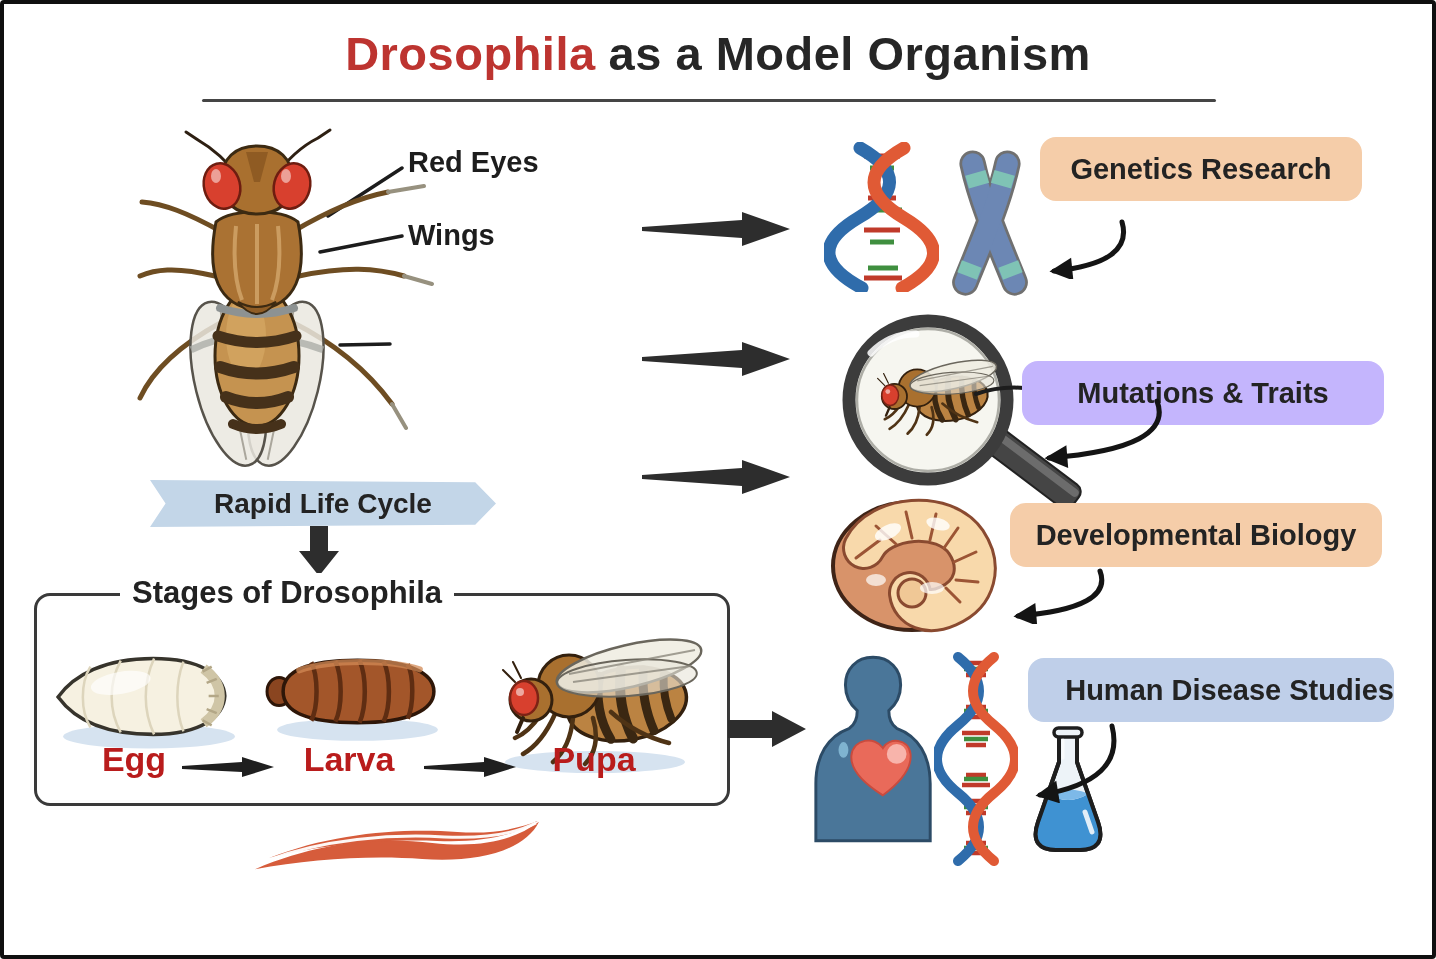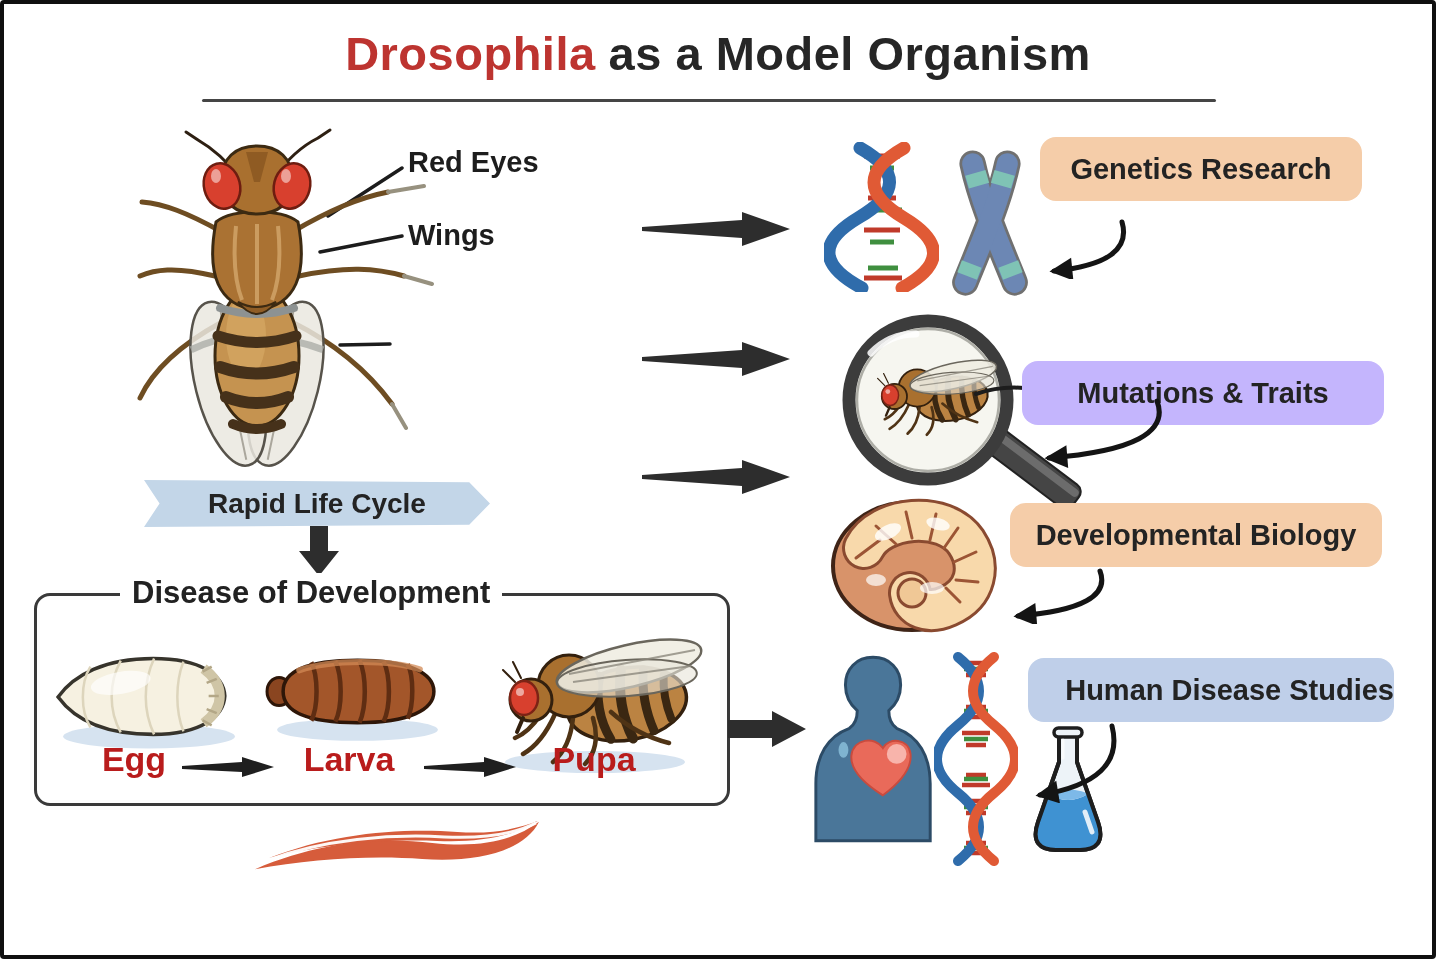--- a/index.html
+++ b/index.html
@@ -9,21 +9,21 @@
     font-family:"Liberation Sans",sans-serif;
   }
   .abs{position:absolute;}
   .title-wrap{position:absolute;top:22px;left:0;width:100%;text-align:center;
     font-size:47px;font-weight:bold;color:#262626;letter-spacing:0.5px;}
   .title-em{color:#bd3430;margin-right:13px;}
   .title-rule{position:absolute;left:198px;top:95px;width:1014px;height:3px;background:#454545;border-radius:2px;}
   .lbl{position:absolute;font-weight:bold;color:#1d1d1d;font-size:29px;line-height:34px;text-align:center;}
   .size-lbl{line-height:38px;}
   .banner{
-    position:absolute;left:140px;top:476px;width:346px;height:47px;background:#c3d6e8;
+    position:absolute;left:146px;top:476px;width:346px;height:47px;background:#c3d6e8;
     clip-path:polygon(0% 0%,94% 5%,100% 50%,94% 95%,0% 100%,4.5% 50%);
     display:flex;align-items:center;justify-content:center;
     font-size:28px;font-weight:bold;color:#232323;
   }
   .stages-box{position:absolute;left:30px;top:589px;width:696px;height:213px;
     border:3px solid #3a3a3a;border-radius:16px;box-sizing:border-box;background:transparent;}
   .stages-title{position:absolute;left:116px;top:569px;background:#ffffff;padding:0 12px;
     font-size:31px;font-weight:bold;color:#222222;z-index:3;line-height:40px;}
   .stage-lbl{position:absolute;top:736px;width:110px;text-align:center;
     font-size:34px;font-weight:bold;color:#b91c1c;}
@@ -110,21 +110,21 @@
 
   <div class="banner" style="background: rgb(195, 214, 232);">
     <span>Rapid Life Cycle</span>
   </div>
 
   <svg class="abs" style="left:295px;top:522px" width="40" height="50" viewBox="0 0 40 50">
     <polygon points="11,0 29,0 29,25 40,25 20,50 0,25 11,25" fill="#2d2d2d"></polygon>
   </svg>
 
   <div class="stages-box"></div>
-  <div class="stages-title">Disease of Development</div>
+  <div class="stages-title">Stages of Drosophila</div>
 
   <svg class="abs" style="left:46px;top:638px" width="192" height="112" viewBox="0 0 190 110">
     <ellipse cx="98" cy="93" rx="85" ry="12" fill="#d6e3f0"></ellipse>
     <path d="M8,54 C24,32 54,16 102,16 C150,16 172,33 173,53 C172,73 150,91 102,91 C54,91 24,76 8,54 Z" fill="#f6f1e1" stroke="#37342c" stroke-width="3.5"></path>
     <path d="M40,24 C30,40 30,68 40,84 M70,18 C58,40 58,68 70,89 M103,16 C92,40 92,68 103,91 M132,19 C124,40 124,68 132,88" stroke="#ddd5bc" stroke-width="2.5" fill="none"></path>
     <path d="M152,26 C163,34 168,43 168,53 C168,63 163,72 152,80" stroke="#cfc5a6" stroke-width="10" fill="none"></path>
     <path d="M151,29 L160,24 M155,40 L165,36 M157,53 L167,53 M155,66 L165,70 M151,77 L160,82" stroke="#b3a787" stroke-width="2.5"></path>
     <ellipse cx="70" cy="40" rx="30" ry="11" transform="rotate(-10 70 40)" fill="#ffffff" opacity="0.65"></ellipse>
   </svg>
 

